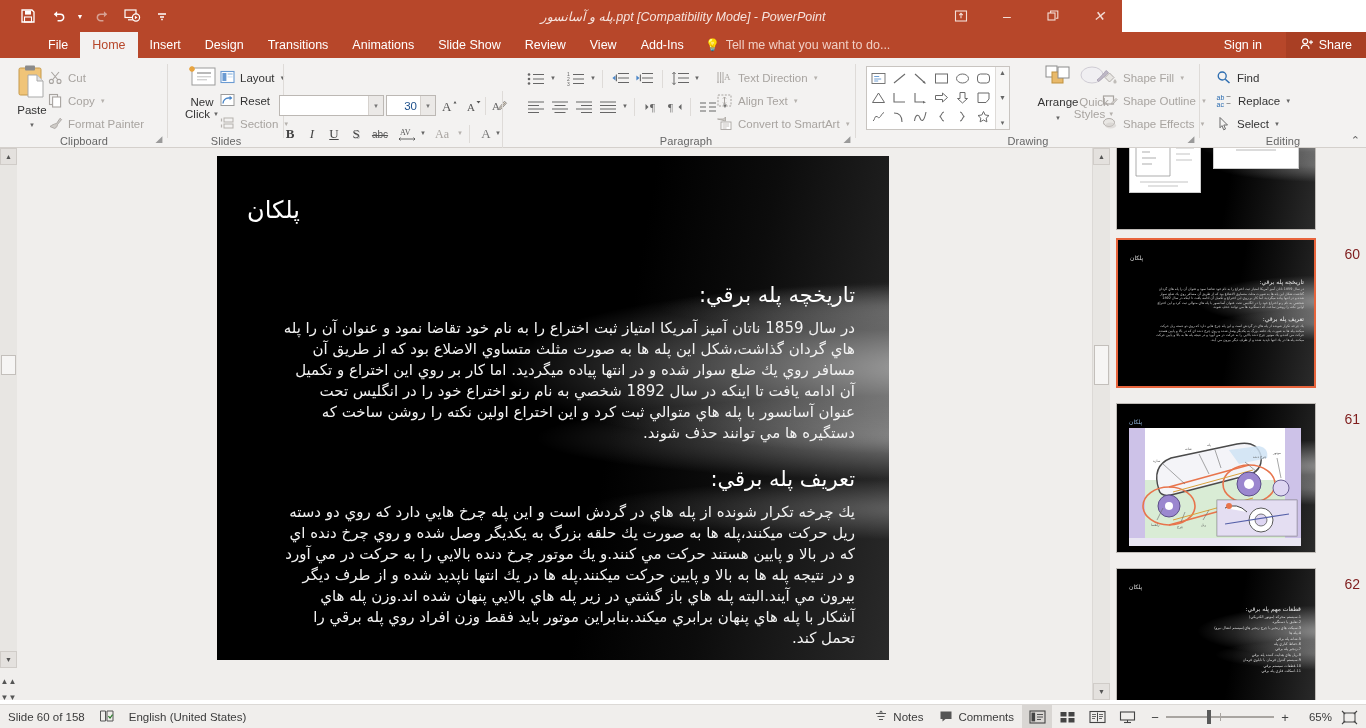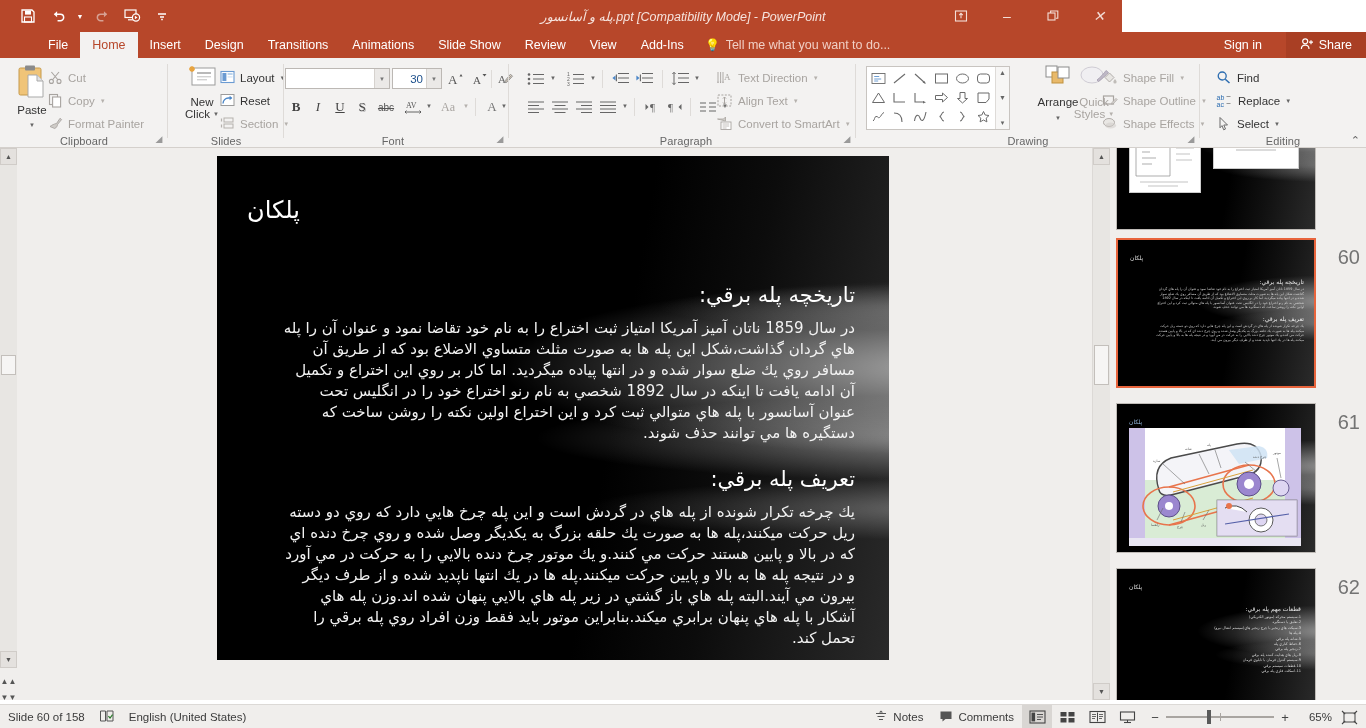--- a/index.html
+++ b/index.html
@@ -184,21 +184,21 @@
     width: 17px; height: 17px; background: #e4e1de; border: 1px solid #d0ccc8;
     display: flex; align-items: center; justify-content: center; font-size: 7px; color: #555;
   }
   .tpthumb {
     position: absolute; left: 1px; width: 15px; height: 40px;
     background: #f6f5f4; border: 1px solid #c3bfbb;
   }
   .thumbs { position: absolute; left: 17px; top: 0; width: 257px; height: 552px; overflow: hidden; }
   .thumbitem { position: absolute; left: 6px; width: 200px; }
   .thumbnum {
-    position: absolute; font-size: 20px; color: #737373; right: 6px;
+    position: absolute; font-size: 14px; color: #7f1d1d; right: 6px;
   }
   .thumbframe {
     width: 200px; height: 150px; background: #fff; border: 1px solid #bfbbb7;
     overflow: hidden; position: relative;
   }
   .thumbframe.sel { border: 2px solid #e8643c; padding: 1px; }
   .mini-dark {
     position: absolute; inset: 0;
     background:
       radial-gradient(ellipse 230px 45px at 108% 42%, rgba(255,255,255,.50) 0%, rgba(255,255,255,0) 58%),
@@ -431,21 +431,21 @@
               <path d="M1.5 2.4v3M1.5 8.4v3" stroke="#b5b1ad" stroke-width="1.2"></path>
             </svg>
         </span>
         <span>Section</span>
         <span class="caret disabled">▼</span>
       </div>
       <div class="rgroup-label">Slides</div>
       <div class="rgroup-sep"></div>
     </div>
 
-    <div class="rgroup" style="left:277px;width:232px;">
+    <div class="rgroup" style="left:271px;width:232px;margin-top:27px;">
       <div class="fontbox" style="left:8px;top:10px;width:105px;height:21px;">
         <span class="val"></span>
         <span class="dd">▼</span>
       </div>
       <div class="fontbox" style="left:115px;top:10px;width:50px;height:21px;">
         <span class="val" style="text-align:right;color:#1c4f8b;padding-right:3px">30</span>
         <span class="dd">▼</span>
       </div>
       <div class="fmt-btn" style="left:168px;top:10px;">
         <svg width="18" height="16" viewBox="0 0 18 16">

